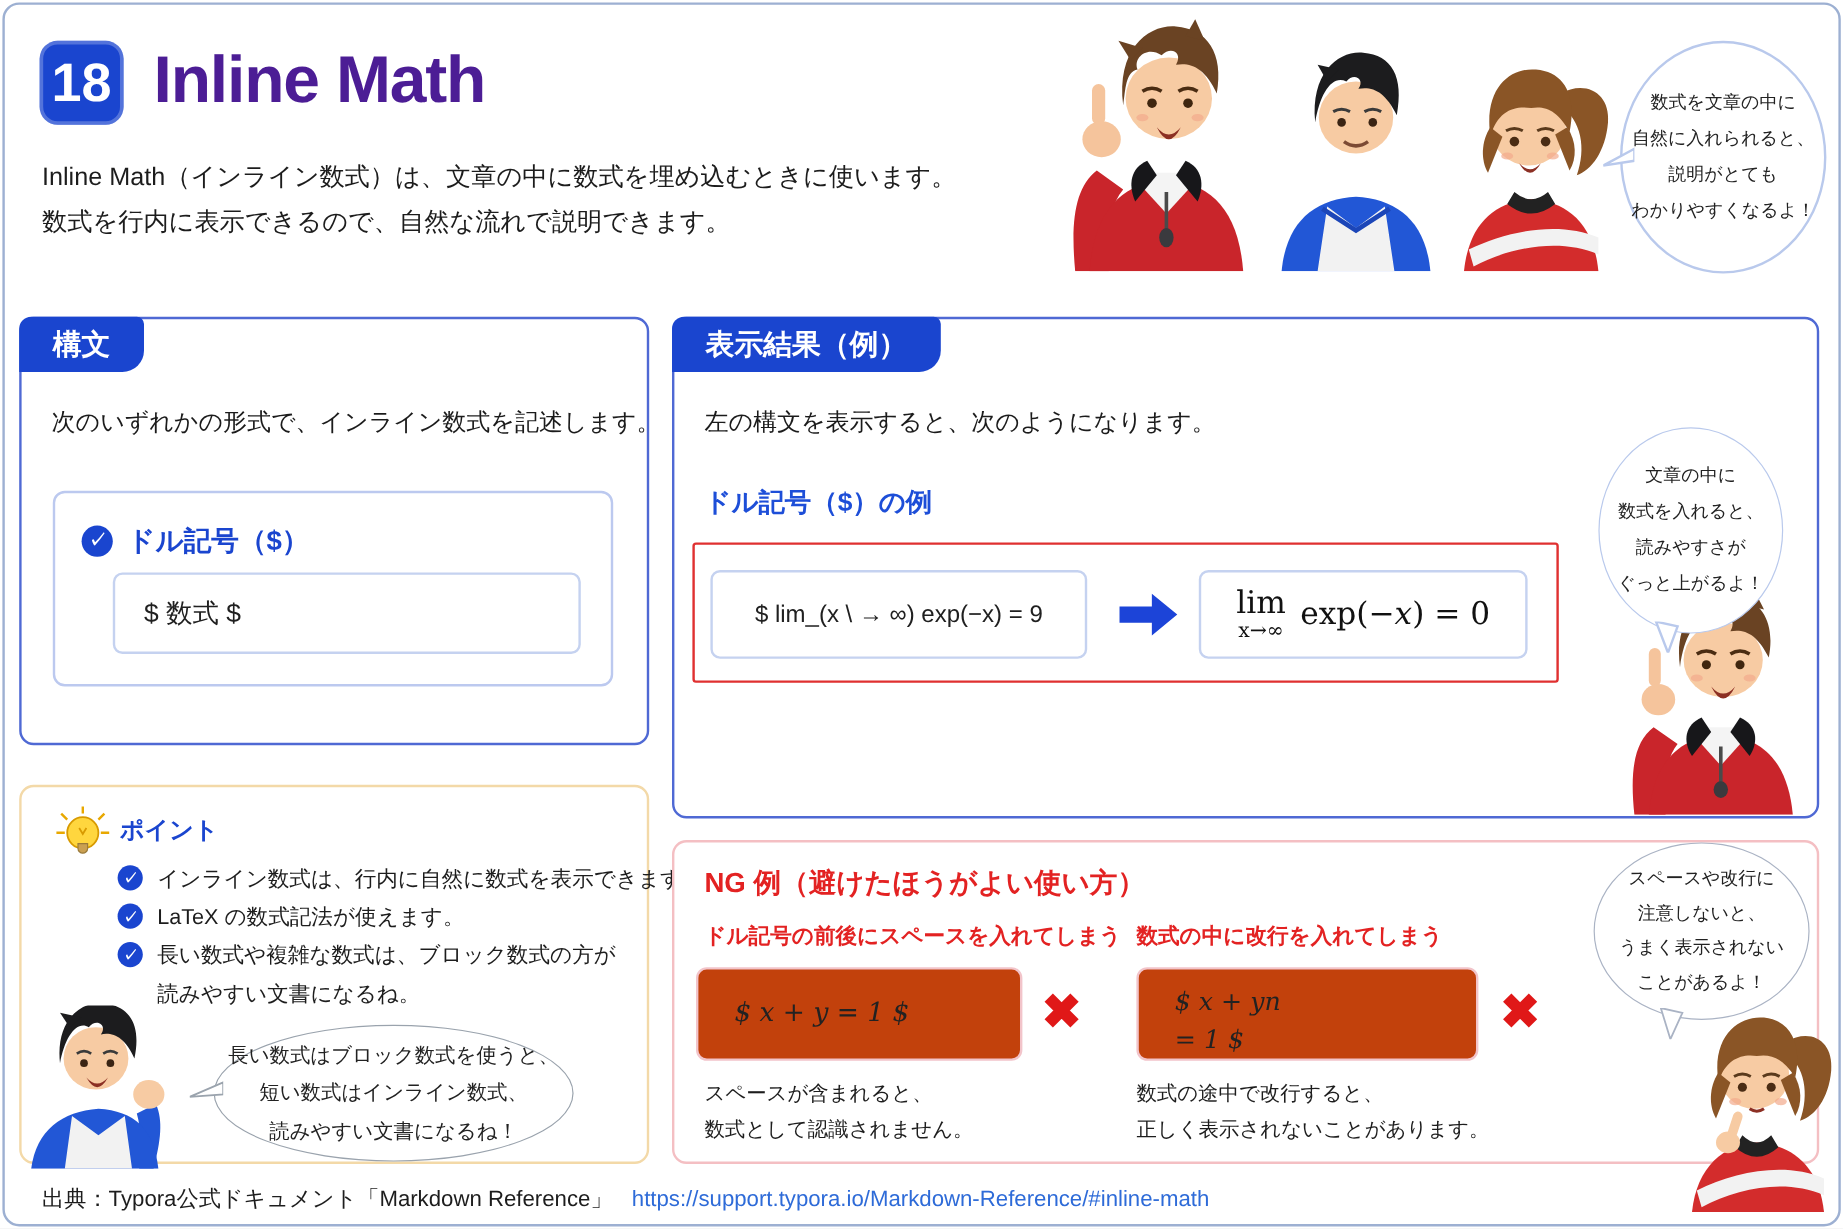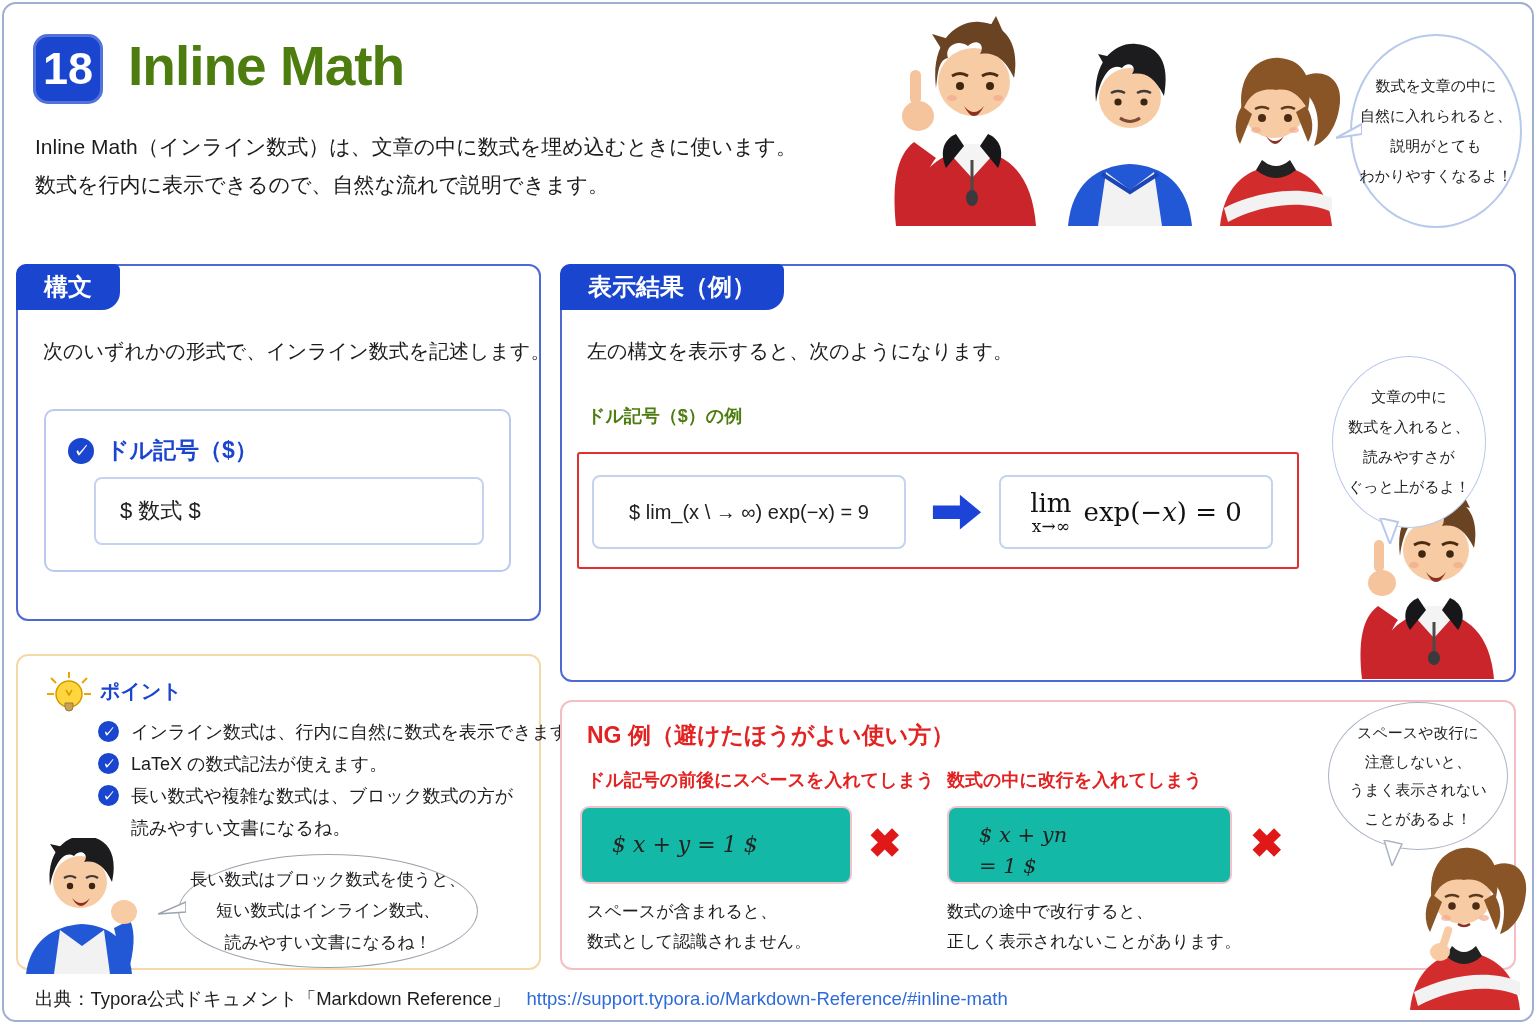--- a/index.html
+++ b/index.html
@@ -15,21 +15,21 @@
   }
   
   .badge {
     position:absolute; left:33px; top:34px; width:70px; height:70px;
     background:#1a45cf; border-radius:15px; color:#fff;
     display:flex; align-items:center; justify-content:center;
     font-size:45px; font-weight:800; box-shadow:inset 0 0 0 3px rgba(255,255,255,.25);
   }
   .page-title {
     position:absolute; left:128px; top:34px; font-size:55px; font-weight:800;
-    letter-spacing:-1px; color:#4d7c0f;
+    letter-spacing:-1px; color:#4c1d95;
   }
   .intro { position:absolute; left:35px; font-size:21px; color:#1c1c1c; white-space:nowrap; }
   .intro.l1 { top:133px; }
   .intro.l2 { top:171px; }
   
   .panel { position:absolute; background:#fff; border-radius:12px; }
   .panel.blue { border:2px solid #4f69d4; }
   .syntax-panel  { left:16px;  top:264px; width:525px; height:357px; }
   .result-panel  { left:560px; top:264px; width:956px; height:418px; }
   .points-panel  { left:16px;  top:654px; width:525px; height:316px; border:2px solid #f3d9a8; }
@@ -53,21 +53,21 @@
     font-size:15px; font-weight:700; flex:none;
   }
   .method-label { font-size:23px; font-weight:700; color:#1a45cf; }
   .code-box {
     border:2px solid #c5d2f0; border-radius:8px; background:#fff;
     font-size:22px; color:#202020;
   }
   .syntax-code { position:absolute; left:48px; top:66px; width:390px; height:68px;
     line-height:64px; padding-left:24px; }
   
-  .example-heading { position:absolute; left:25px; top:138px; font-size:18px; font-weight:700; color:#4d7c0f; white-space:nowrap; }
+  .example-heading { position:absolute; left:25px; top:138px; font-size:22px; font-weight:700; color:#1d4ed8; white-space:nowrap; }
   .red-box {
     position:absolute; left:15px; top:186px; width:722px; height:117px;
     border:2.5px solid #e03030; border-radius:3px; background:#fff;
   }
   .src-code { position:absolute; left:13px; top:21px; width:314px; height:74px;
     display:flex; align-items:center; justify-content:center; font-size:20px; }
   .arrow-wrap { position:absolute; left:352px; top:37px; width:52px; height:42px; }
   .render-box { position:absolute; left:420px; top:21px; width:274px; height:74px;
     display:flex; align-items:center; justify-content:center; gap:12px;
     font-family:"DejaVu Serif", serif; color:#111; }
@@ -80,21 +80,21 @@
   .points-title { position:absolute; left:82px; top:22px; font-size:20px; font-weight:700; color:#1a45cf; }
   .bulb-wrap { position:absolute; left:26px; top:14px; width:50px; height:52px; }
   .point-row { position:absolute; left:80px; display:flex; align-items:flex-start; gap:12px; font-size:18px; color:#1d1d1d; white-space:nowrap; }
   .point-row .check-circle { width:21px; height:21px; font-size:12px; margin-top:1px; }
   .pr1 { top:64px; } .pr2 { top:96px; } .pr3 { top:128px; }
   .pr4 { top:160px; left:113px; }
   
   .ng-title { position:absolute; left:25px; top:18px; font-size:23px; font-weight:700; color:#e32222; white-space:nowrap; }
   .ng-sub { position:absolute; top:66px; font-size:18px; font-weight:700; color:#e32222; white-space:nowrap; }
   .ng-code {
-    position:absolute; top:104px; height:78px; background:#14b8a6;
+    position:absolute; top:104px; height:78px; background:#c2410c;
     border:2px solid #f2c4ca; border-radius:9px;
     font-family:"DejaVu Serif", serif; font-style:italic; color:#222;
   }
   .ng-code-1 { left:18px; width:272px; font-size:22px; line-height:74px; padding-left:30px; }
   .ng-code-2 { left:385px; width:285px; font-size:21px; padding:12px 0 0 30px; line-height:31px; }
   .ng-cross { position:absolute; top:118px; font-size:40px; font-weight:800; color:#e01818; }
   .ng-note { position:absolute; font-size:17px; color:#1d1d1d; white-space:nowrap; }
   
   .bubble {
     position:absolute; background:#fff; border-radius:50%;

